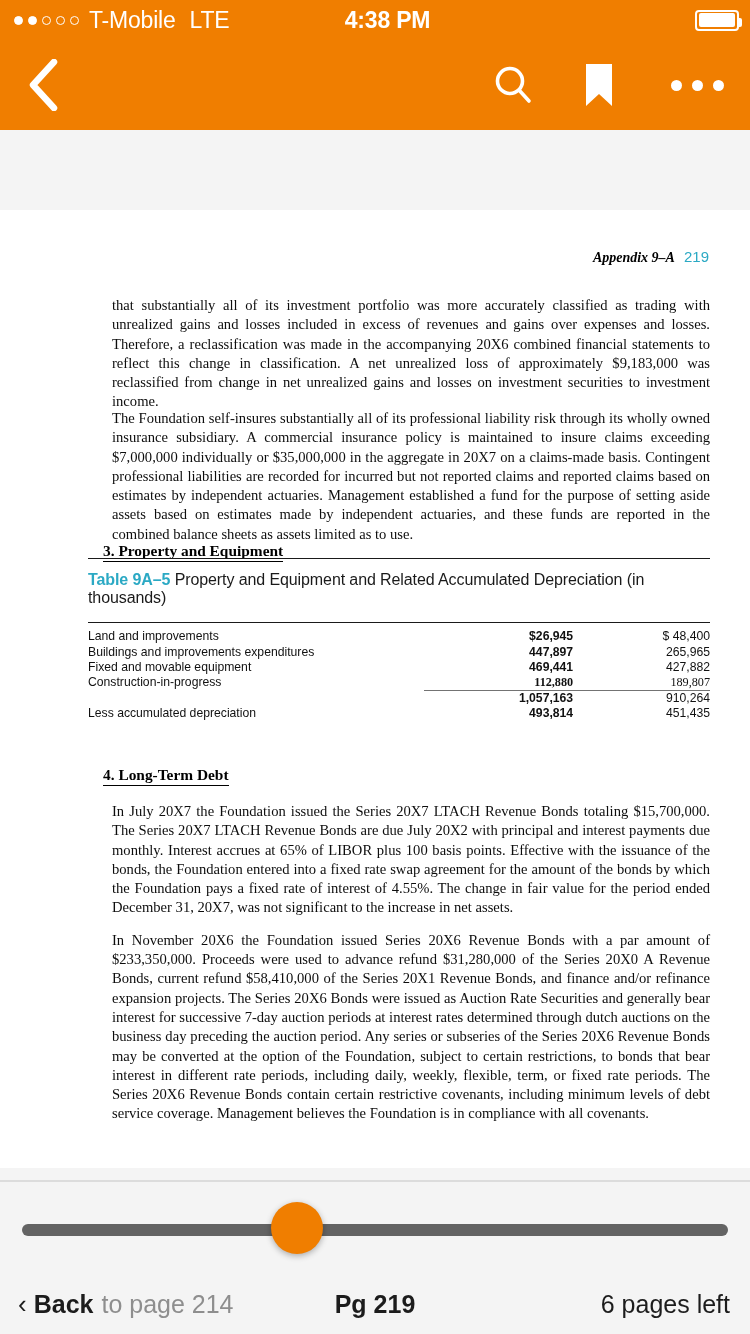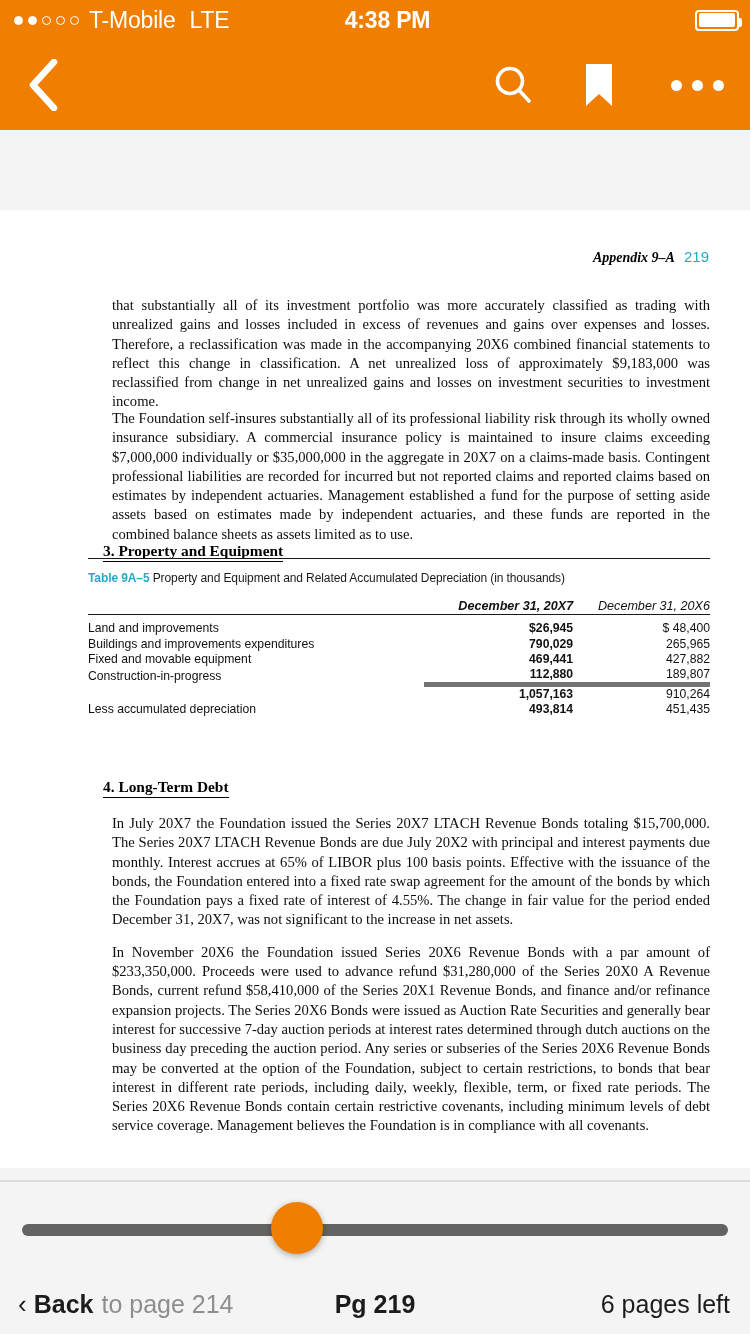--- a/index.html
+++ b/index.html
@@ -93,41 +93,41 @@
     border-bottom:1.6px solid #000; padding-bottom:1px;
     white-space:nowrap;
   }
   .sechead-wrap{ margin:0; }
 
   
   .tbl-block{ position:absolute; left:88px; top:348px; width:622px; }
   .rule-full{ height:1.3px; background:#1a1a1a; width:100%; }
   .tbl-caption{
     font-family:"Liberation Sans", sans-serif;
-    font-size:12px; color:#1a1a1a; padding:12px 0 0 0; letter-spacing:-0.1px;
+    font-size:16px; color:#1a1a1a; padding:12px 0 0 0; letter-spacing:-0.1px;
   }
   .tbl-caption .tnum{ color:#2BA9C4; font-weight:bold; }
   table.fin{
     width:100%; border-collapse:collapse; margin-top:14px;
     font-family:"Liberation Sans", sans-serif; font-size:12.2px; color:#111;
   }
   table.fin td, table.fin th{ padding:0; vertical-align:bottom; }
   .col-lbl{ width:54%; text-align:left; font-weight:normal;margin-left:25px; }
   .col-a{ width:24%; text-align:right; padding-right:28px; }
   .col-b{ width:22%; text-align:right; padding-right:6px; }
   th.col-a, th.col-b{
     font-style:italic; font-size:12.6px; padding-bottom:6px; white-space:nowrap;
   }
   th.col-a{ font-weight:bold; }
   th.col-b{ font-weight:normal; }
   tr.hdr-rule td{ border-bottom:1.3px solid #1a1a1a; height:1px; padding:0; }
   tr.data td{ height:15.2px; line-height:15.2px; }
   tr.data td.col-a{ font-weight:bold; }
   tr.data td.col-b{ font-weight:normal; }
-  td.ruled{ border-bottom:5px solid #737373; }
+  td.ruled{ border-bottom:1px solid #737373;font-family:Liberation Serif, serif; }
   tr.spacer td{ height:7px; }
 
   
   .bottombar{
     position:absolute; top:1168px; left:0; width:750px; height:166px;
     background:#F4F4F4;
   }
   .bb-divider{ position:absolute; top:12px; left:0; width:750px; height:1.5px; background:#DCDCDC; }
   .slider{
     position:absolute; top:56px; left:22px; width:706px; height:12px;
@@ -236,45 +236,40 @@
 
       <div class="tbl-block">
         <div class="rule-full"></div>
         <div class="tbl-caption">
           <span class="tnum">Table 9A–5</span>
           <span>Property and Equipment and Related Accumulated Depreciation (in thousands)</span>
         </div>
 
         <table class="fin">
           <thead>
-            <tr>
-              <th class="col-lbl"></th>
-              <th class="col-a">December 31, 20X7</th>
-              <th class="col-b">December 31, 20X6</th>
-            </tr>
             <tr class="hdr-rule">
               <td></td>
               <td></td>
               <td></td>
             </tr>
             <tr class="spacer">
               <td></td>
               <td></td>
               <td></td>
             </tr>
           </thead>
           <tbody>
             <tr class="data">
               <td class="col-lbl">Land and improvements</td>
               <td class="col-a">$26,945</td>
               <td class="col-b">$ 48,400</td>
             </tr>
             <tr class="data">
               <td class="col-lbl">Buildings and improvements expenditures</td>
-              <td class="col-a">790,029</td>
+              <td class="col-a">447,897</td>
               <td class="col-b">265,965</td>
             </tr>
             <tr class="data">
               <td class="col-lbl">Fixed and movable equipment</td>
               <td class="col-a">469,441</td>
               <td class="col-b">427,882</td>
             </tr>
             <tr class="data">
               <td class="col-lbl">Construction-in-progress</td>
               <td class="col-a ruled">112,880</td>
@@ -287,21 +282,21 @@
             </tr>
             <tr class="data">
               <td class="col-lbl">Less accumulated depreciation</td>
               <td class="col-a">493,814</td>
               <td class="col-b">451,435</td>
             </tr>
           </tbody>
         </table>
       </div>
 
-      <div class="body-col" style="top:568px;">
+      <div class="body-col" style="top:556px;">
         <div class="sechead-wrap">
           <h3 class="sechead">4.  Long-Term Debt</h3>
         </div>
         <p class="para" style="margin-top:16px;">In July 20X7 the Foundation issued the Series 20X7 LTACH Revenue Bonds totaling $15,700,000. The Series 20X7 LTACH Revenue Bonds are due July 20X2 with principal and interest payments due monthly. Interest accrues at 65% of LIBOR plus 100 basis points. Effective with the issuance of the bonds, the Foundation entered into a fixed rate swap agreement for the amount of the bonds by which the Foundation pays a fixed rate of interest of 4.55%. The change in fair value for the period ended December 31, 20X7, was not significant to the increase in net assets.</p>
         <p class="para">In November 20X6 the Foundation issued Series 20X6 Revenue Bonds with a par amount of $233,350,000. Proceeds were used to advance refund $31,280,000 of the Series 20X0 A Revenue Bonds, current refund $58,410,000 of the Series 20X1 Revenue Bonds, and finance and/or refinance expansion projects. The Series 20X6 Bonds were issued as Auction Rate Securities and generally bear interest for successive 7-day auction periods at interest rates determined through dutch auctions on the business day preceding the auction period. Any series or subseries of the Series 20X6 Revenue Bonds may be converted at the option of the Foundation, subject to certain restrictions, to bonds that bear interest in different rate periods, including daily, weekly, flexible, term, or fixed rate periods. The Series 20X6 Revenue Bonds contain certain restrictive covenants, including minimum levels of debt service coverage. Management believes the Foundation is in compliance with all covenants.</p>
       </div>
 
     </div>
   </div>
 

